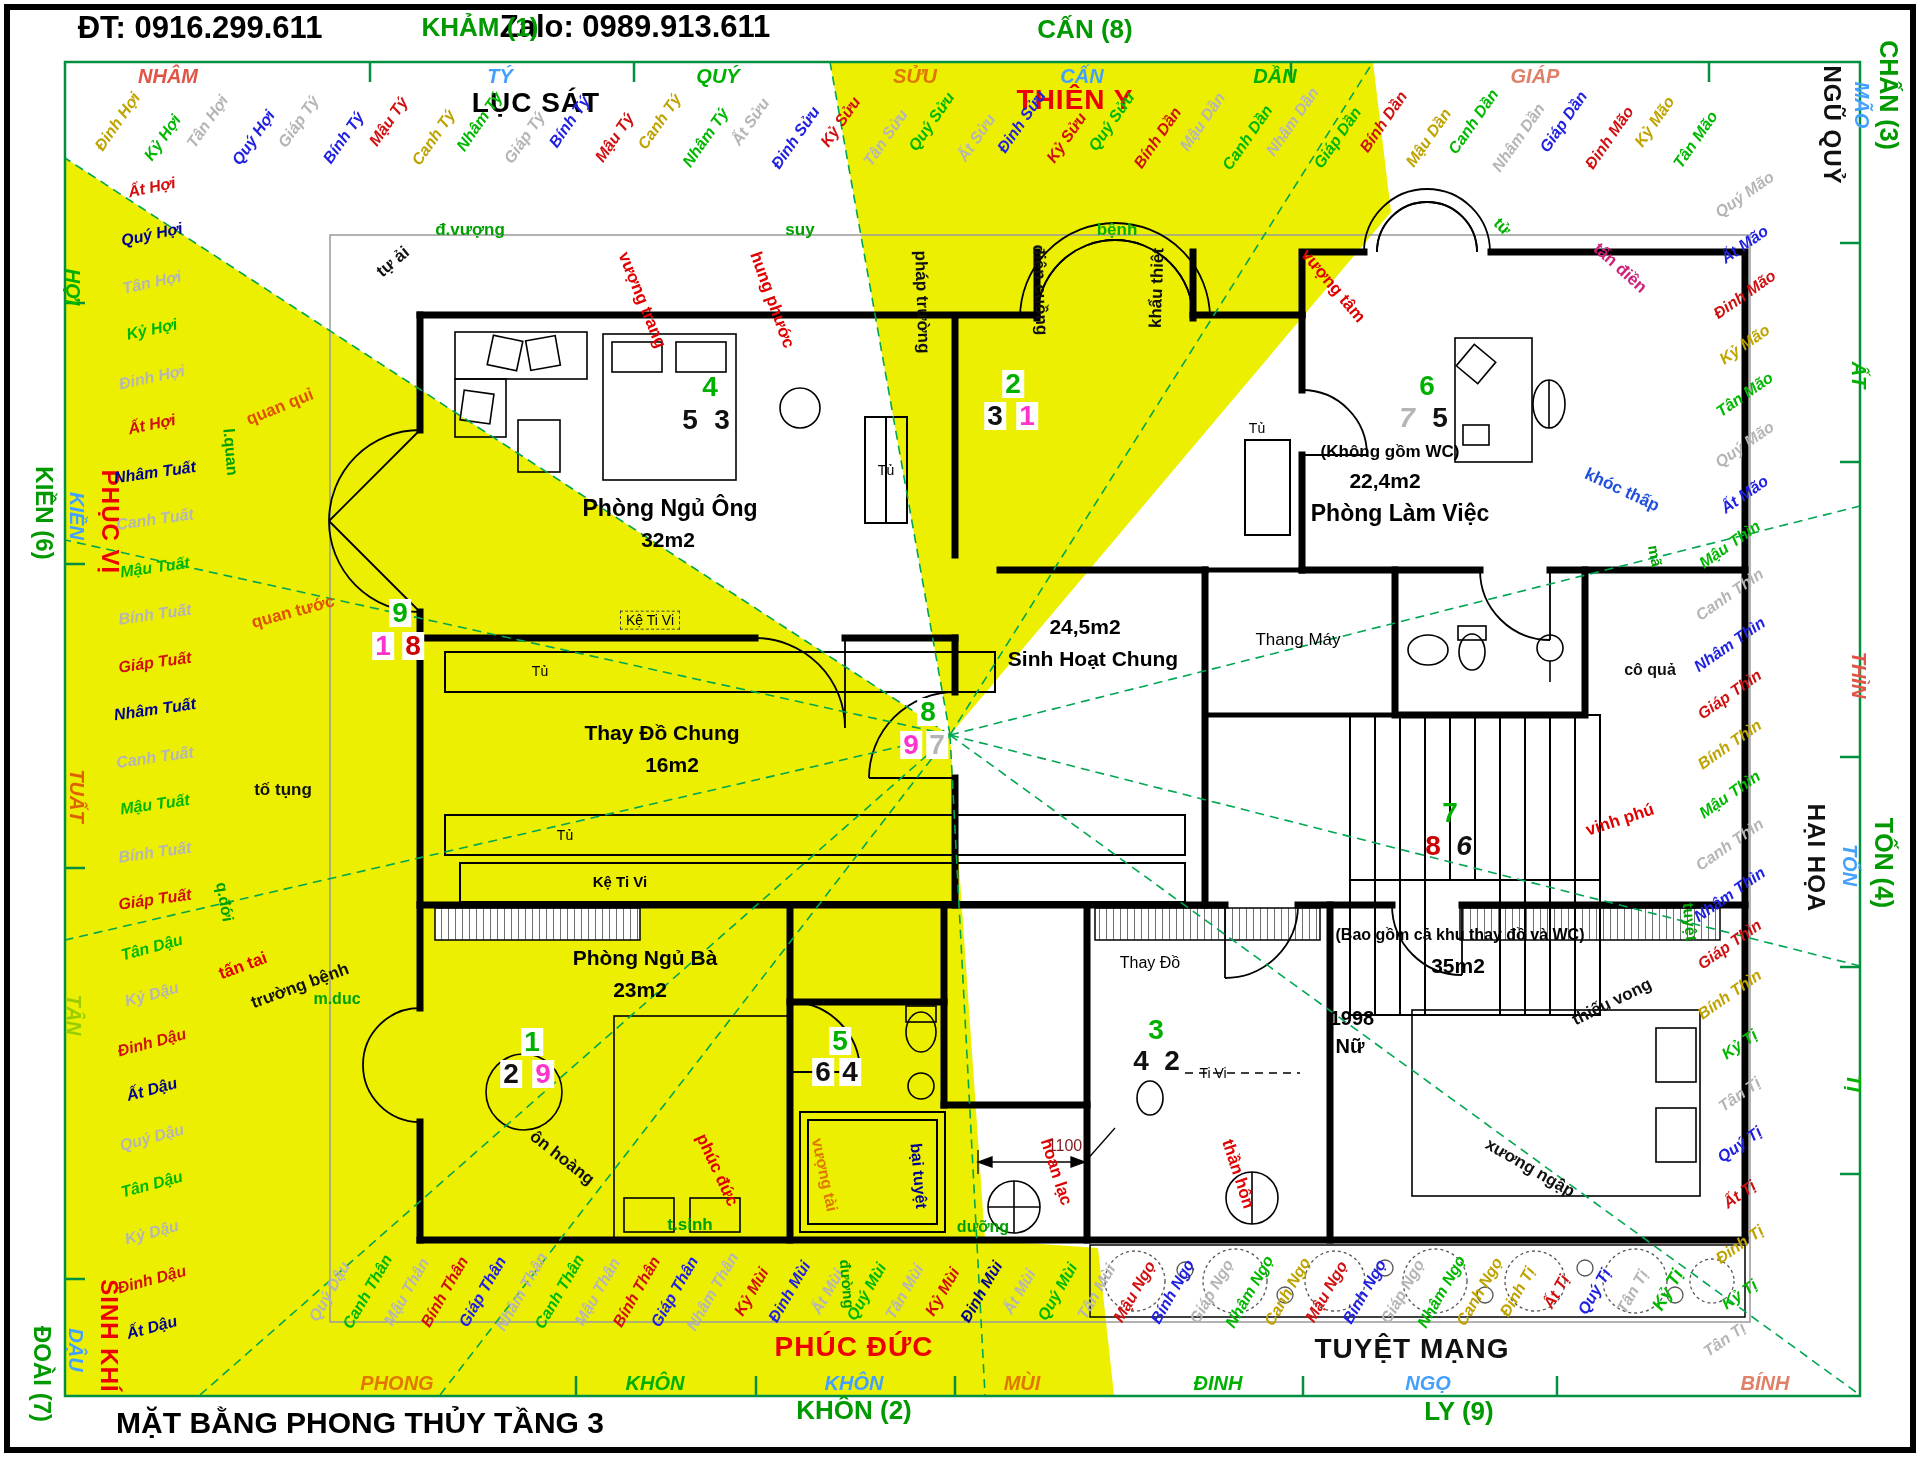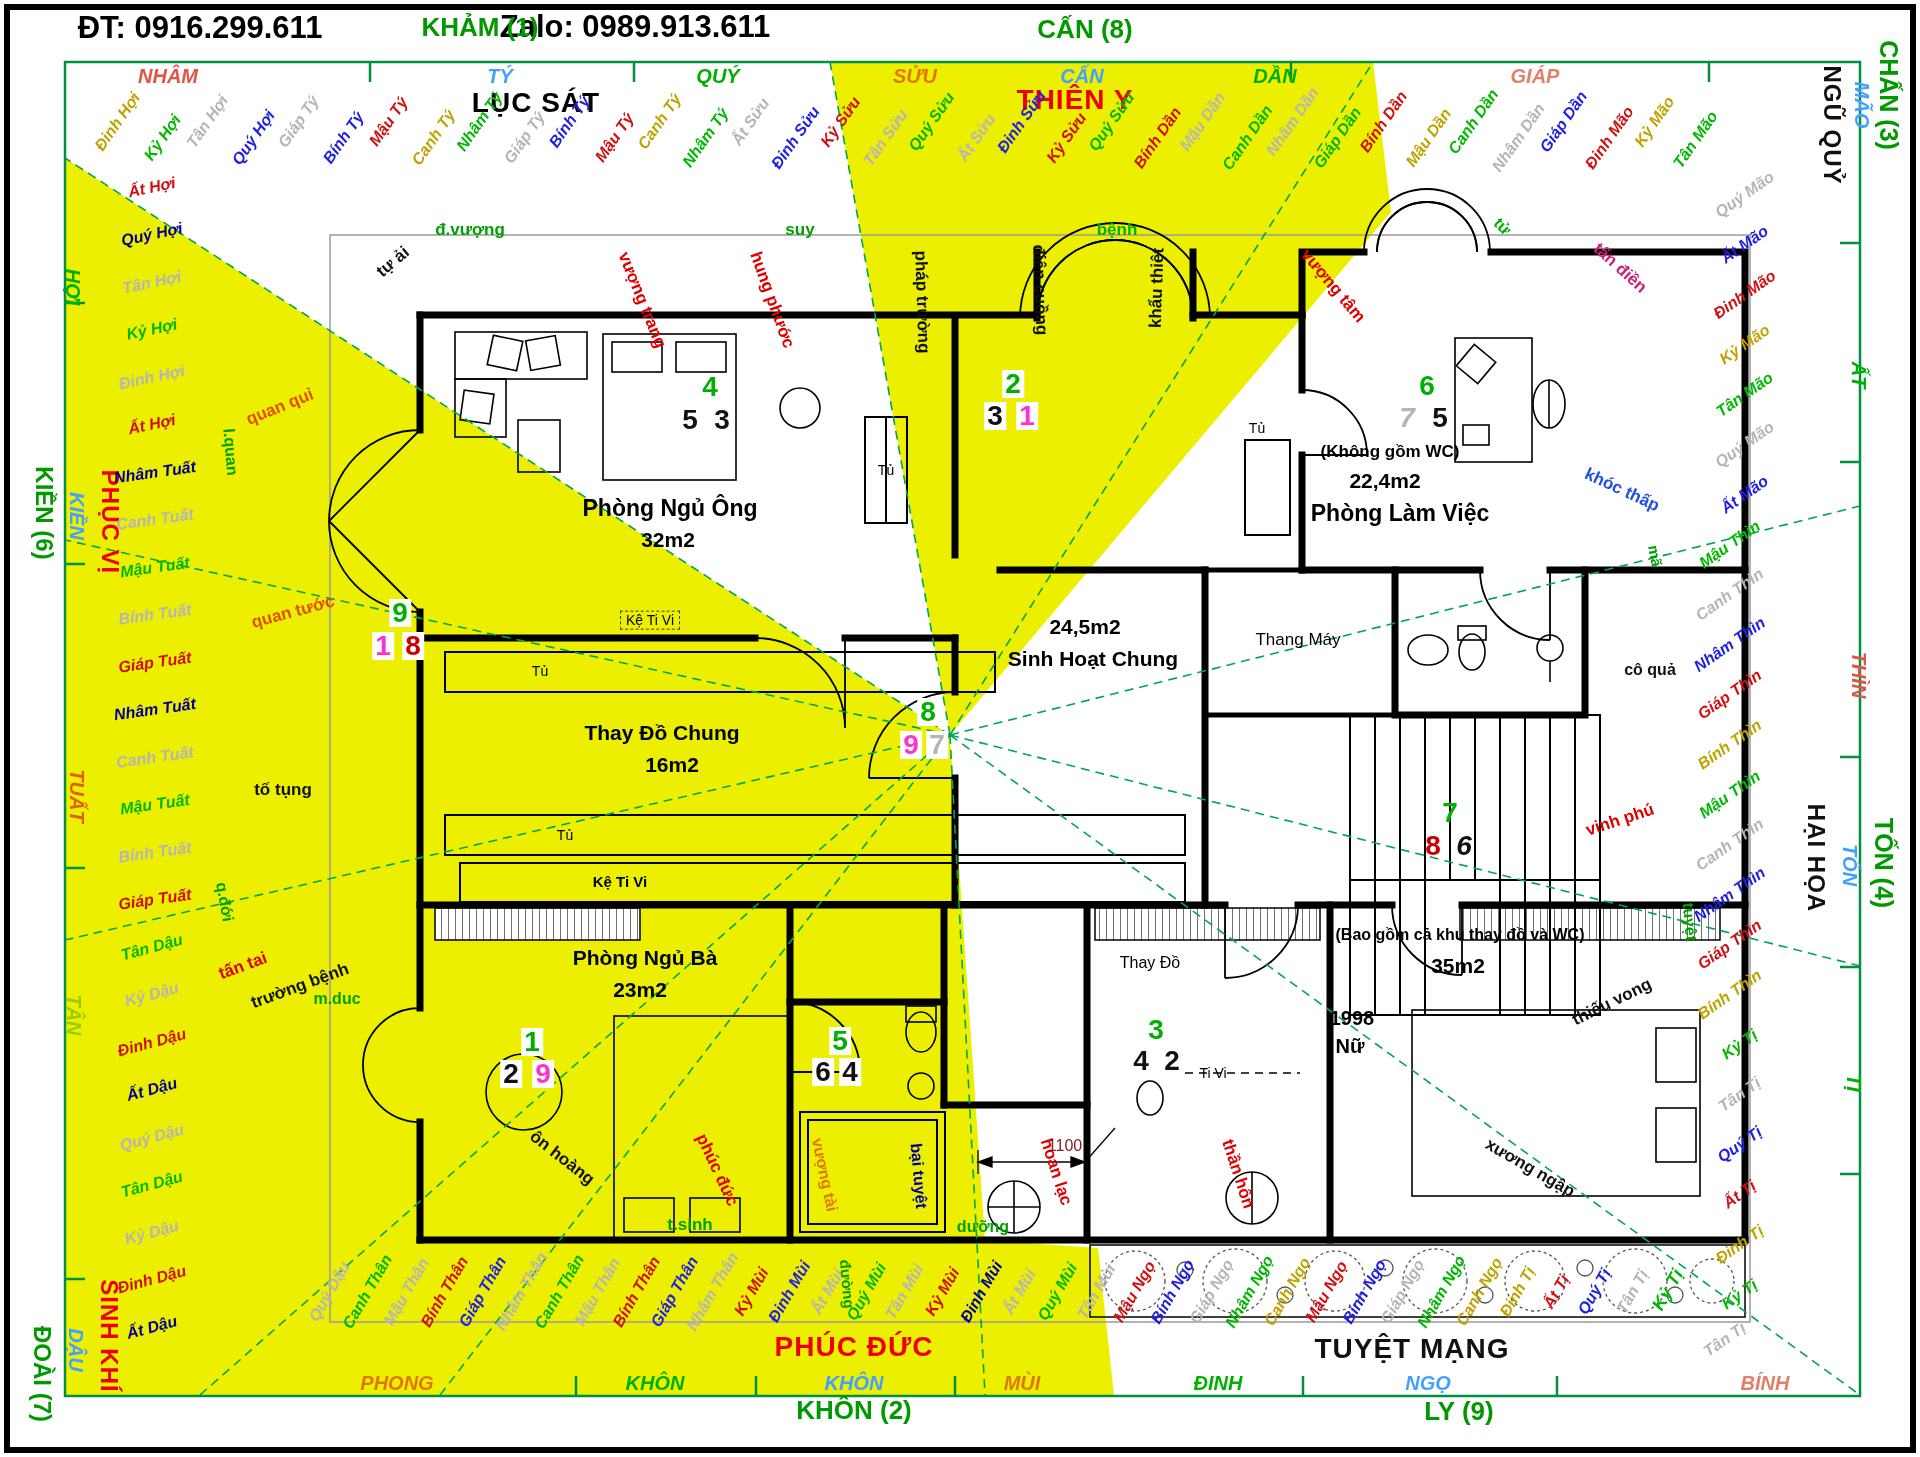--- a/index.html
+++ b/index.html
@@ -201,20 +201,21 @@
       <path d="M576,1376 V1396 M756,1376 V1396 M955,1376 V1396 M1303,1376 V1396 M1557,1376 V1396"></path>
       <path d="M65,303 H85 M65,564 H85 M65,868 H85 M65,1279 H85"></path>
       <path d="M1840,243 H1860 M1840,462 H1860 M1840,757 H1860 M1840,967 H1860 M1840,1174 H1860"></path>
     </g>
 
     <rect x="65" y="62" width="1795" height="1334" fill="none" stroke="#009040" stroke-width="2.5"></rect>
   </svg>
 
   <div class="hdr" style="left:200px;top:28px">ĐT: 0916.299.611</div>
   <div class="hdr" style="left:635px;top:27px">Zalo: 0989.913.611</div>
+  <div class="hdr" style="left:360px;top:1423px;font-size:30px">MẶT BẰNG PHONG THỦY TẦNG 3</div>
 
   <div id="labels">
       <div class="lbl tri" style="left: 480px; top: 28px; font-size: 26px; color: rgb(0, 153, 0); transform: translate(-50%, -50%) rotate(0deg);">KHẢM (1)</div>
       <div class="lbl tri" style="left: 1085px; top: 30px; font-size: 26px; color: rgb(0, 153, 0); transform: translate(-50%, -50%) rotate(0deg);">CẤN (8)</div>
       <div class="lbl tri" style="left: 1889px; top: 95px; font-size: 25px; color: rgb(0, 153, 0); transform: translate(-50%, -50%) rotate(90deg);">CHẤN (3)</div>
       <div class="lbl tri" style="left: 1884px; top: 863px; font-size: 25px; color: rgb(0, 153, 0); transform: translate(-50%, -50%) rotate(90deg);">TỐN (4)</div>
       <div class="lbl tri" style="left: 1451px; top: 1412px; font-size: 26px; color: rgb(0, 153, 0); transform: translate(-50%, -50%) rotate(0deg); margin-left: 8px;">LY (9)</div>
       <div class="lbl tri" style="left: 854px; top: 1411px; font-size: 26px; color: rgb(0, 153, 0); transform: translate(-50%, -50%) rotate(0deg);">KHÔN (2)</div>
       <div class="lbl tri" style="left: 42px; top: 1374px; font-size: 24px; color: rgb(0, 153, 0); transform: translate(-50%, -50%) rotate(90deg);">ĐOÀI (7)</div>
       <div class="lbl tri" style="left: 44px; top: 513px; font-size: 24px; color: rgb(0, 153, 0); transform: translate(-50%, -50%) rotate(90deg);">KIỀN (6)</div>

